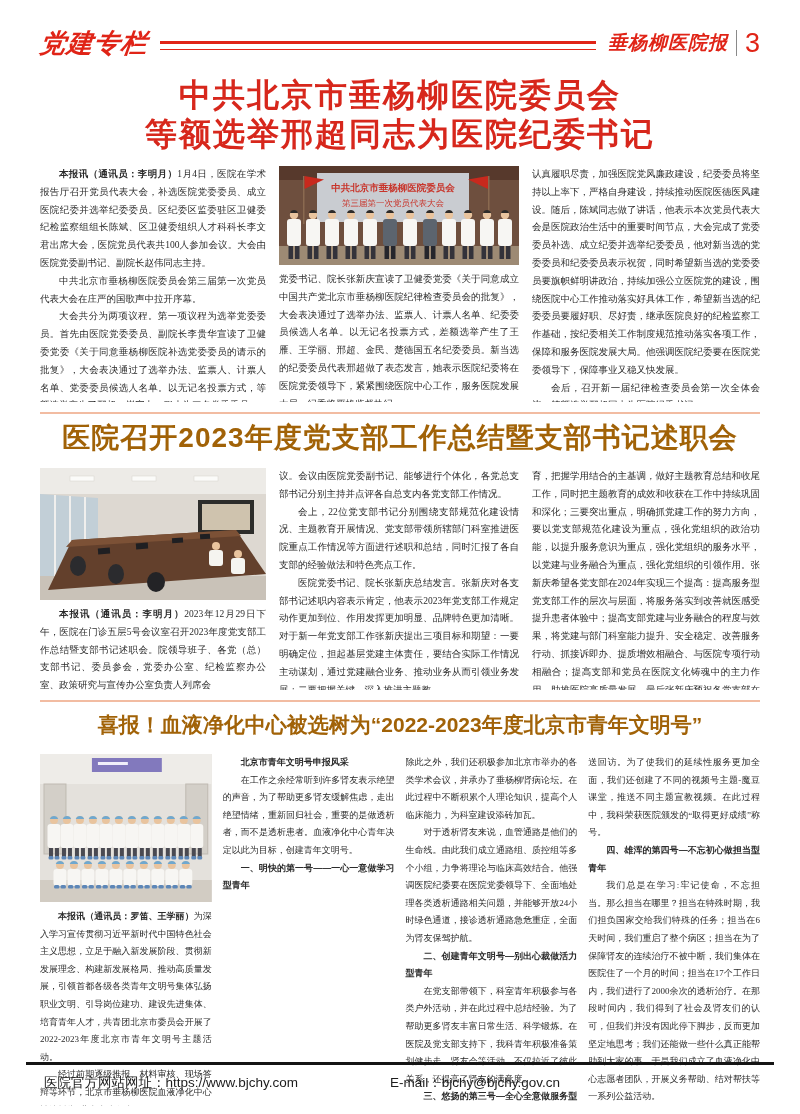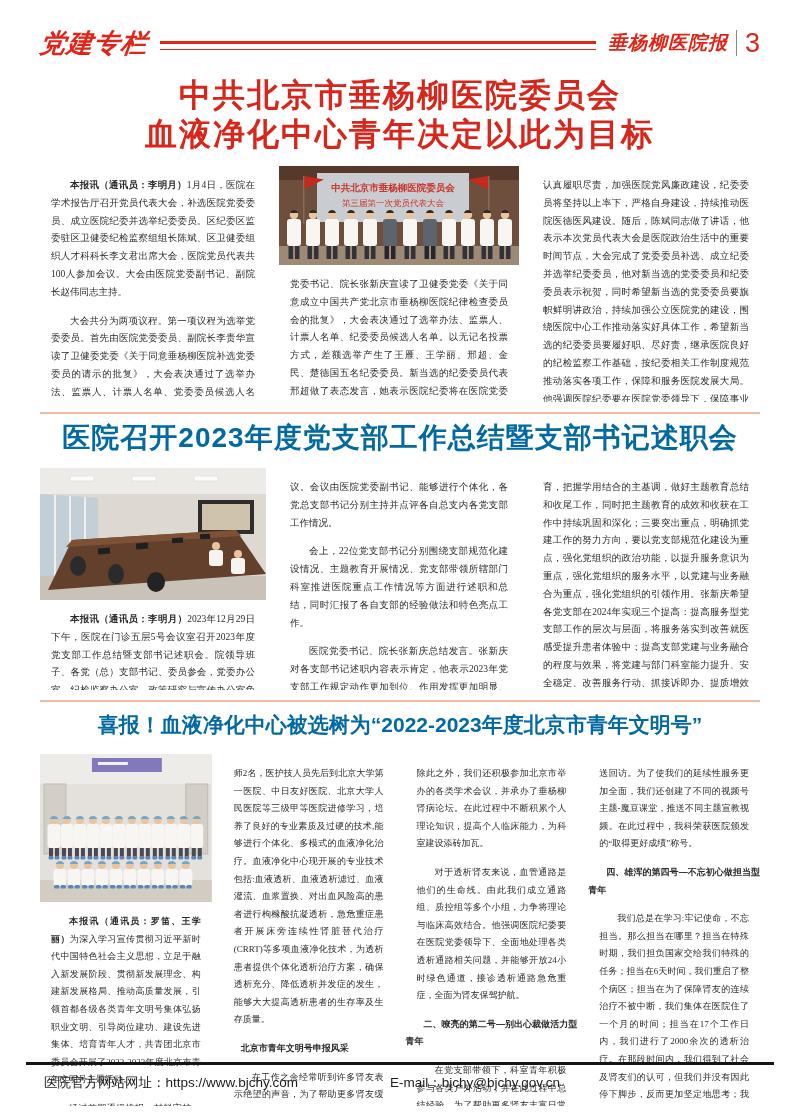--- a/index.html
+++ b/index.html
@@ -12,33 +12,33 @@
   .hdr{display:flex;align-items:center;height:34px;}
   .brand{color:#e02417;font-size:26px;font-weight:bold;font-style:italic;
     transform:skewX(-6deg);white-space:nowrap;letter-spacing:1px;}
   .hdr-rules{flex:1;height:5px;border-top:3px solid #e02417;border-bottom:1px solid #e02417;margin:4px 12px 0;}
   .masthead{color:#e02417;font-size:19px;font-weight:bold;font-style:italic;white-space:nowrap;letter-spacing:1px;}
   .pg-sep{width:1px;height:26px;background:#8a8a8a;margin:0 8px;}
   .pg-no{font-size:27px;color:#e02417;font-family:"Liberation Sans","DejaVu Sans",sans-serif;line-height:26px;}
   
   .t-red{margin:16px 0 0;text-align:center;color:#d7271c;font-weight:700;
     font-family:"Liberation Sans","DejaVu Sans",sans-serif;font-size:32px;line-height:39px;letter-spacing:2px;}
-  .t-blk{margin:6px 0 4px;text-align:center;color:#0369a1;font-weight:700;
+  .t-blk{margin:6px 0 4px;text-align:center;color:#a16207;font-weight:700;
     font-family:"Liberation Sans","DejaVu Sans",sans-serif;font-size:28px;line-height:36px;letter-spacing:1px;}
   .t-blk3{font-size:21px;line-height:34px;letter-spacing:0;}
   
   .row{display:flex;margin-top:12px;overflow:hidden;text-align:justify;}
   .a1-row{height:236px;gap:13px;font-size:9.5px;line-height:17.8px;}
   .a2-row{height:222px;gap:13px;font-size:9.5px;line-height:17.8px;}
   .a3-row{height:352px;gap:11px;font-size:9px;line-height:17.6px;}
   .cA{width:226px;flex:none;}
   .cB{width:240px;flex:none;}
   .cC{width:228px;flex:none;}
   .c4{flex:1;min-width:0;}
-  p{margin:11px;text-indent:2em;}
+  p{margin:0;text-indent:2em;}
   p.cont{text-indent:0;}
   .lead{font-weight:bold;}
   .sub{margin:0;text-indent:2em;font-weight:bold;
     font-family:"Liberation Sans","DejaVu Sans",sans-serif;}
   .photo{width:100%;display:block;margin:0 0 6px;}
   .ph1{height:99px;}
   .ph2{height:132px;}
   .ph3{height:148px;}
   
   .sep{border:none;border-top:2px solid #f2bca2;margin:10px 0 6px;}
@@ -56,26 +56,27 @@
   <div class="hdr">
     <span class="brand">党建专栏</span>
     <div class="hdr-rules"></div>
     <span class="masthead">垂杨柳医院报</span>
     <span class="pg-sep"></span>
     <span class="pg-no">3</span>
   </div>
 
   <h1 class="t-red">
     <span style="display:block">中共北京市垂杨柳医院委员会</span>
-    <span style="display:block">血液净化中心青年决定以此为目标</span>
+    <span style="display:block">等额选举邢超同志为医院纪委书记</span>
   </h1>
 
   <div class="row a1-row">
     <div class="cA">
       <p><span class="lead">本报讯（通讯员：李明月）</span><span>1月4日，医院在学术报告厅召开党员代表大会，补选医院党委委员、成立医院纪委并选举纪委委员。区纪委区监委驻区卫健委纪检监察组组长陈斌、区卫健委组织人才科科长李文君出席大会，医院党员代表共100人参加会议。大会由医院党委副书记、副院长赵伟同志主持。</span></p>
+      <p>中共北京市垂杨柳医院委员会第三届第一次党员代表大会在庄严的国歌声中拉开序幕。</p>
       <p>大会共分为两项议程。第一项议程为选举党委委员。首先由医院党委委员、副院长李贵华宣读了卫健委党委《关于同意垂杨柳医院补选党委委员的请示的批复》，大会表决通过了选举办法、监票人、计票人名单、党委委员候选人名单。以无记名投票方式，等额选举产生了邢超、崔宏力、程少为三名党委委员。</p>
 
     </div>
     <div class="cB">
       <svg class="photo ph1" viewBox="0 0 240 99" preserveAspectRatio="none">
         <rect width="240" height="99" fill="#6e4f3e"></rect>
         <rect width="240" height="14" fill="#57392c"></rect>
         <rect x="38" y="7" width="152" height="49" fill="#c9ccd1"></rect>
         <text x="114" y="25" font-size="9.5" fill="#c8342a" text-anchor="middle" font-weight="bold" font-family="Liberation Sans, sans-serif">中共北京市垂杨柳医院委员会</text>
         <text x="114" y="40" font-size="8.5" fill="#c8342a" text-anchor="middle" font-family="Liberation Sans, sans-serif">第三届第一次党员代表大会</text>
@@ -152,21 +153,21 @@
         <circle cx="176" cy="78" r="4" fill="#e9c49e"></circle>
         <rect x="169" y="82" width="14" height="16" rx="3" fill="#f5f4f0"></rect>
         <circle cx="198" cy="86" r="4" fill="#e9c49e"></circle>
         <rect x="191" y="90" width="14" height="16" rx="3" fill="#f5f4f0"></rect>
       </svg>
       <p><span class="lead">本报讯（通讯员：李明月）</span><span>2023年12月29日下午，医院在门诊五层5号会议室召开2023年度党支部工作总结暨支部书记述职会。院领导班子、各党（总）支部书记、委员参会，党委办公室、纪检监察办公室、政策研究与宣传办公室负责人列席会</span></p>
     </div>
     <div class="cB">
       <p class="cont">议。会议由医院党委副书记、能够进行个体化，各党总支部书记分别主持并点评各自总支内各党支部工作情况。</p>
       <p>会上，22位党支部书记分别围绕支部规范化建设情况、主题教育开展情况、党支部带领所辖部门科室推进医院重点工作情况等方面进行述职和总结，同时汇报了各自支部的经验做法和特色亮点工作。</p>
-      <p>医院党委书记、院长张新庆总结发言。张新庆对各支部书记述职内容表示肯定，他表示2023年党支部工作规定动作更加到位、作用发挥更加明显、品牌特色更加清晰。对于新一年党支部工作张新庆提出三项目标和期望：一要明确定位，担起基层党建主体责任，要结合实际工作情况主动谋划，纪委将严格监督执纪、推动业务从而引领业务发展；二要把握关键、深入推进主题教</p>
+      <p>医院党委书记、院长张新庆总结发言。张新庆对各支部书记述职内容表示肯定，他表示2023年党支部工作规定动作更加到位、作用发挥更加明显、品牌特色更加清晰。对于新一年党支部工作张新庆提出三项目标和期望：一要明确定位，担起基层党建主体责任，要结合实际工作情况主动谋划，通过党建融合业务、推动业务从而引领业务发展；二要把握关键、深入推进主题教</p>
     </div>
     <div class="cC">
       <p class="cont">育，把握学用结合的主基调，做好主题教育总结和收尾工作，同时把主题教育的成效和收获在工作中持续巩固和深化；三要突出重点，明确抓党建工作的努力方向，要以党支部规范化建设为重点，强化党组织的政治功能，以提升服务意识为重点，强化党组织的服务水平，以党建与业务融合为重点，强化党组织的引领作用。张新庆希望各党支部在2024年实现三个提高：提高服务型党支部工作的层次与层面，将服务落实到改善就医感受提升患者体验中；提高支部党建与业务融合的程度与效果，将党建与部门科室能力提升、安全稳定、改善服务行动、抓接诉即办、提质增效相融合、与医院专项行动相融合；提高支部和党员在医院文化铸魂中的主力作用，助推医院高质量发展。最后张新庆预祝各党支部在2024年百尺竿头更进一步，取得更好成绩！</p>
     </div>
   </div>
 
   <hr class="sep">
 
   <h2 class="t-blk t-blk3">喜报！血液净化中心被选树为“2022-2023年度北京市青年文明号”</h2>
 
@@ -219,30 +220,29 @@
         <use href="#nz2" x="104" y="130"></use>
           <use href="#nz2" x="118" y="130"></use>
           <use href="#nz2" x="132" y="130"></use>
         <use href="#nz2" x="146" y="130"></use>
       </svg>
       <p><span class="lead">本报讯（通讯员：罗笛、王学丽）</span><span>为深入学习宣传贯彻习近平新时代中国特色社会主义思想，立足于融入新发展阶段、贯彻新发展理念、构建新发展格局、推动高质量发展，引领首都各级各类青年文明号集体弘扬职业文明、引导岗位建功、建设先进集体、培育青年人才，共青团北京市委员会开展了2022-2023年度北京市青年文明号主题活动。</span></p>
       <p>经过前期逐级推报、材料审核、现场答辩等环节，北京市垂杨柳医院血液净化中心被选树为“北京市青年文明号”。</p>
 
     </div>
     <div class="c4">
-      <p class="cont">师2名，医护技人员先后到北京大学第一医院、中日友好医院、北京大学人民医院等三级甲等医院进修学习，培养了良好的专业素质及过硬的技术,能够进行个体化、多模式的血液净化治疗。血液净化中心现开展的专业技术包括:血液透析、血液透析滤过、血液灌流、血浆置换、对出血风险高的患者进行枸橼酸抗凝透析，急危重症患者开展床旁连续性肾脏替代治疗(CRRT)等多项血液净化技术，为透析患者提供个体化透析治疗方案，确保透析充分、降低透析并发症的发生，能够大大提高透析患者的生存率及生存质量。</p>
       <p class="sub">北京市青年文明号申报风采</p>
       <p>在工作之余经常听到许多肾友表示绝望的声音，为了帮助更多肾友缓解焦虑，走出绝望情绪，重新回归社会，重要的是做透析者，而不是透析患者。血液净化中心青年决定以此为目标，创建青年文明号。</p>
       <p class="sub">一、明快的第一号——一心一意做学习型青年</p>
 
     </div>
     <div class="c4">
       <p class="cont">除此之外，我们还积极参加北京市举办的各类学术会议，并承办了垂杨柳肾病论坛。在此过程中不断积累个人理论知识，提高个人临床能力，为科室建设添砖加瓦。</p>
       <p>对于透析肾友来说，血管通路是他们的生命线。由此我们成立通路组、质控组等多个小组，力争将理论与临床高效结合。他强调医院纪委要在医院党委领导下、全面地处理各类透析通路相关问题，并能够开放24小时绿色通道，接诊透析通路急危重症，全面为肾友保驾护航。</p>
-      <p class="sub">二、嘹亮的第二号—别出心裁做活力型青年</p>
+      <p class="sub">二、创建青年文明号—别出心裁做活力型青年</p>
       <p>在党支部带领下，科室青年积极参与各类户外活动，并在此过程中总结经验。为了帮助更多肾友丰富日常生活、科学锻炼。在医院及党支部支持下，我科青年积极准备策划健步走、肾友会等活动。不仅拉近了彼此关系，还提高了肾友的满意度。</p>
       <p class="sub">三、悠扬的第三号—全心全意做服务型青年</p>
 
     </div>
     <div class="c4">
       <p class="cont">送回访。为了使我们的延续性服务更加全面，我们还创建了不同的视频号主题-魔豆课堂，推送不同主题宣教视频。在此过程中，我科荣获医院颁发的“取得更好成绩”称号。</p>
       <p class="sub">四、雄浑的第四号—不忘初心做担当型青年</p>
       <p>我们总是在学习:牢记使命，不忘担当。那么担当在哪里？担当在特殊时期，我们担负国家交给我们特殊的任务；担当在6天时间，我们重启了整个病区；担当在为了保障肾友的连续治疗不被中断，我们集体在医院住了一个月的时间；担当在17个工作日内，我们进行了2000余次的透析治疗。在那段时间内，我们得到了社会及肾友们的认可，但我们并没有因此停下脚步，反而更加坚定地思考；我们还能做一些什么真正能帮助到大家的事。于是我们成立了血液净化中心志愿者团队，开展义务帮助、结对帮扶等一系列公益活动。</p>
       <p>志无休者，虽难必易；行不止者，虽远必臻。越来越多肾友和我们说因为有我们，他们获得了心安，也更加坚定要热爱生活的决心。也希望在未来，更多肾友能说出因为垂杨柳医院血液净化中心，他们的生活重新看到了更多的精彩。</p>
     </div>

